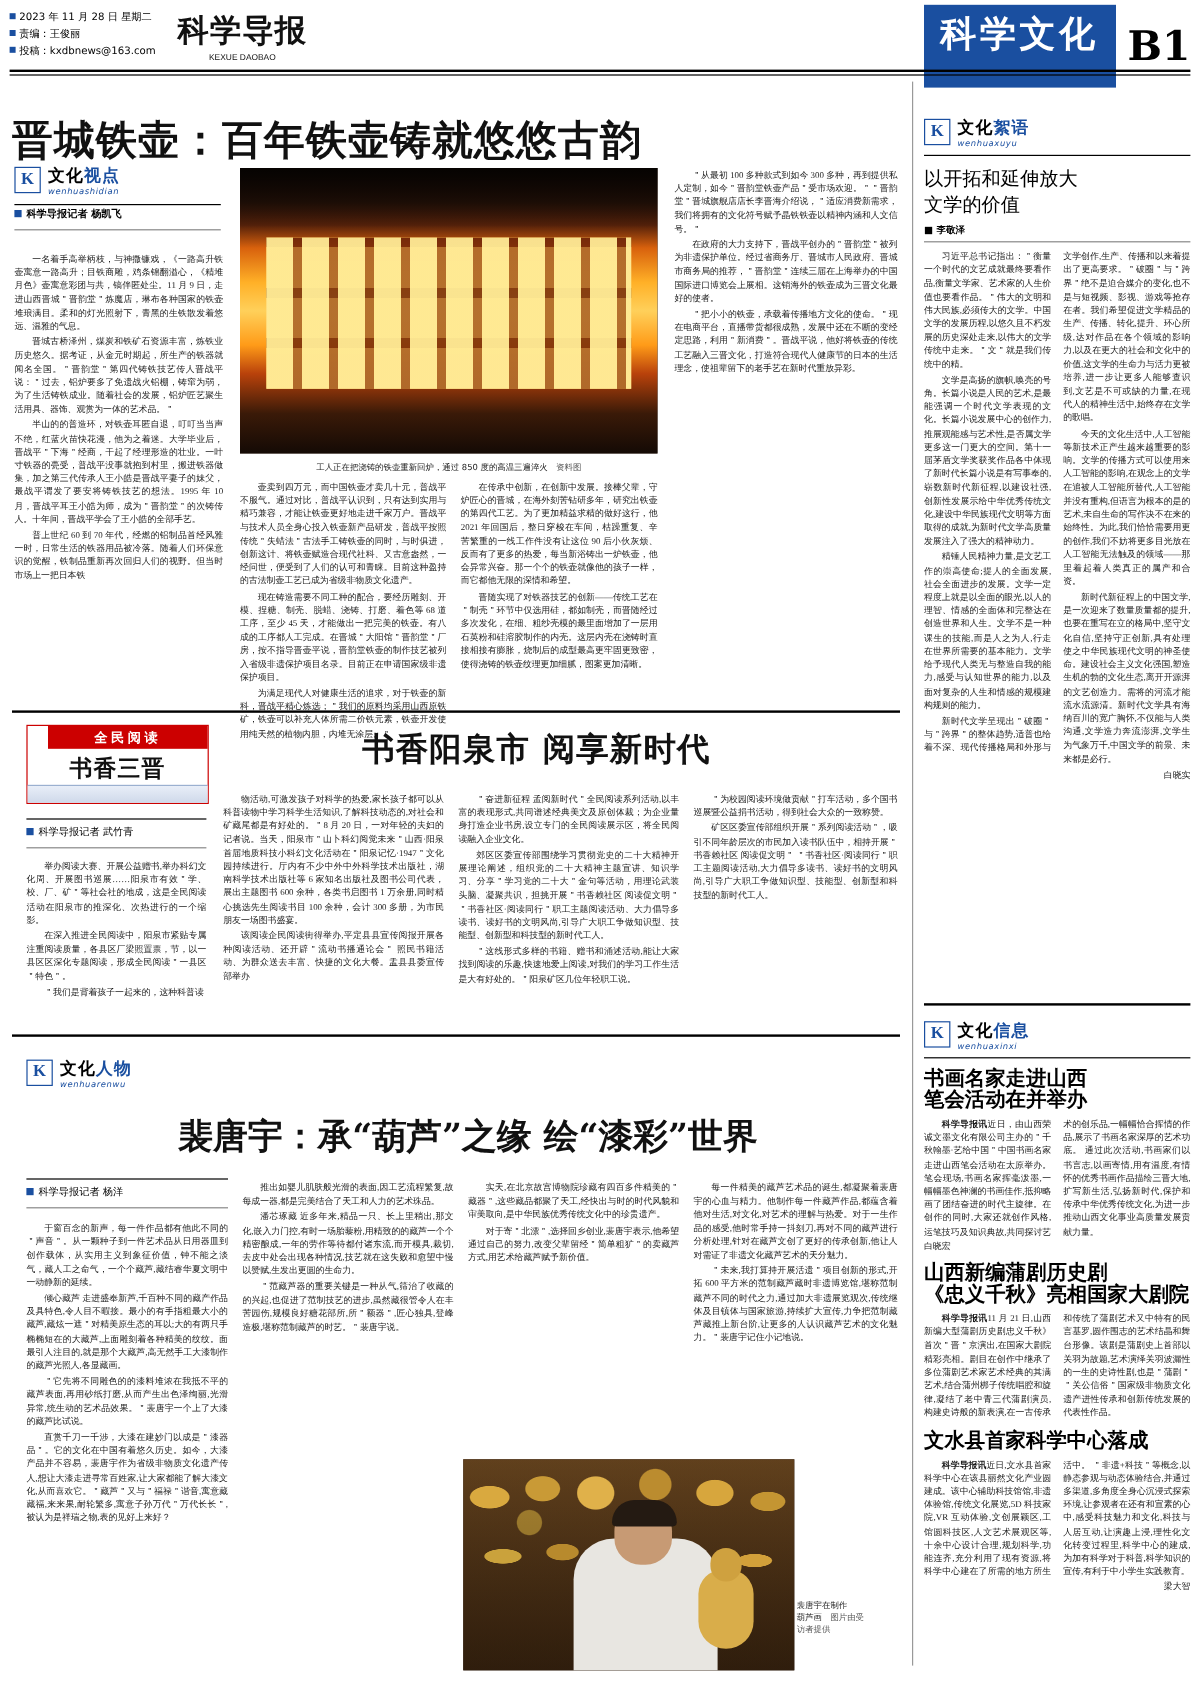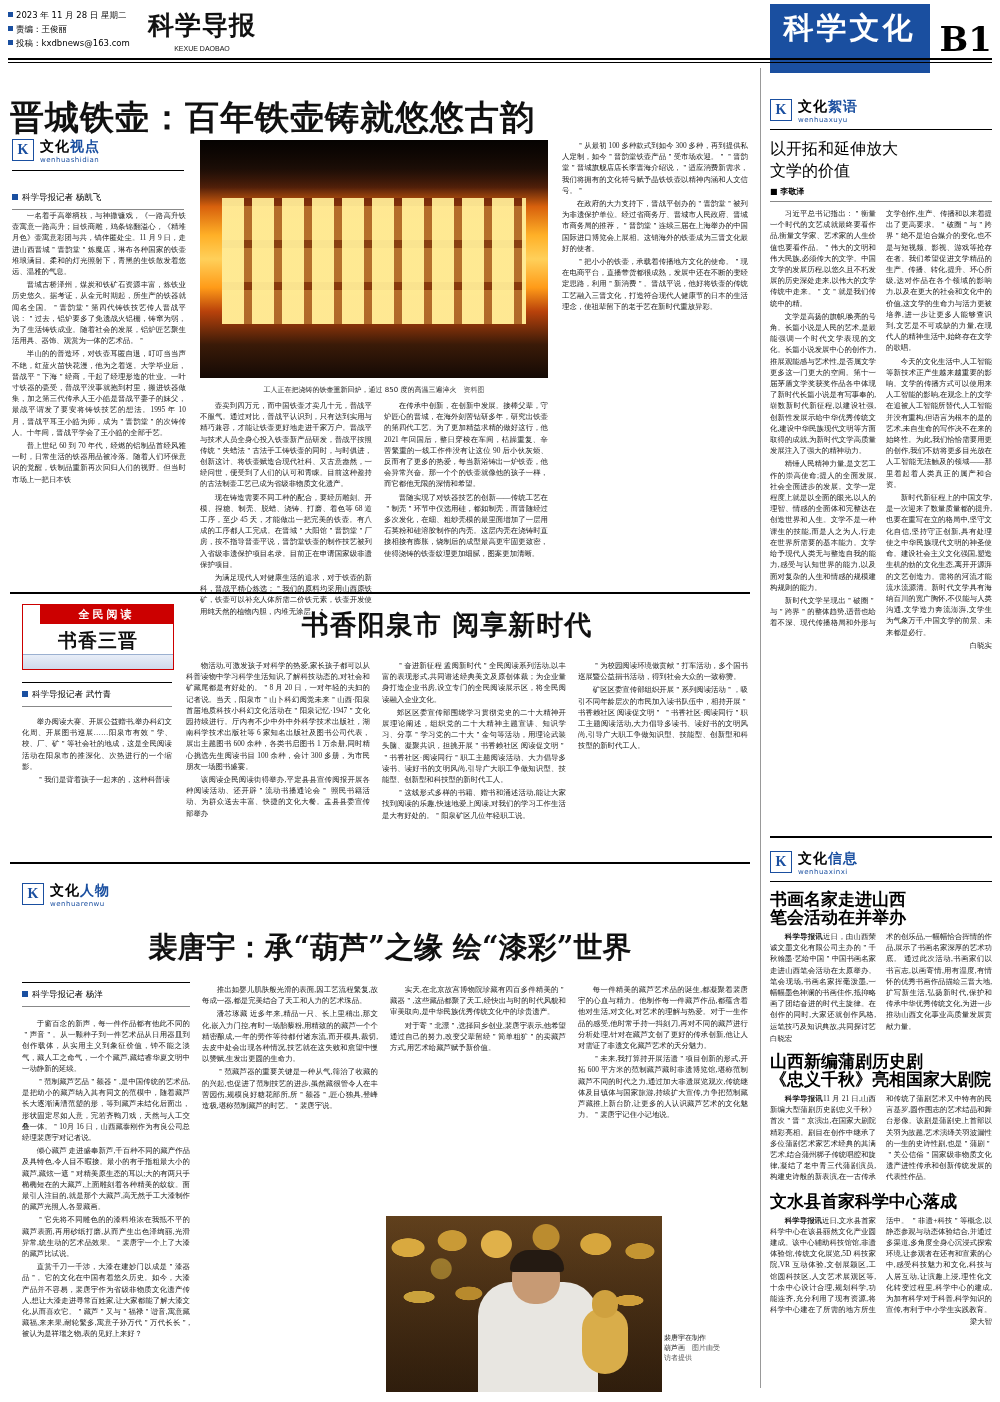--- a/index.html
+++ b/index.html
@@ -21,21 +21,21 @@
 
   
   .col-rule{position:absolute;background:#999;width:1px;}
   .hrule{position:absolute;background:#000;height:1px;}
   .hrule2{position:absolute;background:#000;height:2px;}
 
   .kbadge{display:inline-block;width:20px;height:20px;border:1.6px solid #1a4fa0;color:#1a4fa0;font-weight:bold;font-size:14px;line-height:19px;text-align:center;font-family:"Liberation Serif",serif;}
   .secthead{display:flex;align-items:center;gap:6px;}
   .secthead .cn{font-family:"DejaVu Serif","Liberation Serif",serif;font-size:14px;font-weight:bold;letter-spacing:1px;}
   .secthead .cn .em{color:#1a4fa0;}
-  .secthead .py{font-size:7px;color:#1a4fa0;letter-spacing:.5px;}
+  .secthead .py{font-size:7px;color:#1a4fa0;font-style:italic;letter-spacing:.5px;}
 
   .headline{font-family:"DejaVu Serif","Liberation Serif",serif;font-weight:bold;color:#111;}
   .byline{font-size:8.5px;line-height:13px;}
   .byline .sq{display:inline-block;width:6px;height:6px;background:#1a4fa0;margin-right:4px;}
 
   .body{font-size:7.4px;line-height:11.2px;text-align:justify;color:#1a1a1a;font-family:"Liberation Serif",serif;}
   .body p{margin:0 0 2px 0;text-indent:2em;}
 
   .photo{background:#3b2d25;overflow:hidden;position:relative;}
   .cap{font-size:7px;line-height:10px;text-align:center;color:#222;margin-top:3px;}
@@ -92,21 +92,21 @@
 
   <div style="position:absolute;left:12px;top:136px;width:180px;">
     <div class="secthead">
       <span class="kbadge">K</span>
       <span>
         <span class="cn">文化<span class="em">视点</span></span>
         <div class="py">wenhuashidian</div>
       </span>
     </div>
     <div class="hrule" style="position:relative;width:172px;margin-top:6px;"></div>
-    <div class="byline" style="margin-top:20px;">
+    <div class="byline" style="margin-top:2px;font-weight:bold;">
       <span class="sq"></span><span>科学导报记者 杨凯飞</span>
     </div>
     <div class="hrule" style="position:relative;width:172px;margin-top:5px;background:#888;"></div>
   </div>
 
   <div class="photo" style="position:absolute;left:200px;top:140px;width:348px;height:238px;">
     <div style="position:absolute;inset:0;background:
       linear-gradient(#1b0d06,#2a1409 12%,#55210a 20%,#d8610d 28%,#ffb027 40%,#ffd05a 50%,#ff9b18 62%,#b9420b 72%,#3a1a08 86%,#140a05 100%);"></div>
     <div style="position:absolute;left:22px;top:58px;width:304px;height:126px;
       background:repeating-linear-gradient(90deg, rgba(255,235,150,.95) 0 22px, rgba(120,40,10,.55) 22px 30px),
@@ -153,20 +153,21 @@
   <div style="position:absolute;left:22px;top:682px;width:150px;">
     <div class="hrule" style="position:relative;width:150px;"></div>
     <div class="byline" style="margin-top:5px;">
       <span class="sq"></span><span>科学导报记者 武竹青</span>
     </div>
     <div class="hrule" style="position:relative;width:150px;margin-top:5px;background:#888;"></div>
   </div>
 
   <div class="body" style="position:absolute;left:22px;top:716px;width:150px;">
     <p>举办阅读大赛、开展公益赠书,举办科幻文化周、开展图书巡展……阳泉市有效＂学、校、厂、矿＂等社会社的地成，这是全民阅读活动在阳泉市的推深化、次热进行的一个缩影。</p>
+    <p>在深入推进全民阅读中，阳泉市紧贴专属注重阅读质量，各县区厂梁照置票，节，以一县区区深化专题阅读，形成全民阅读＂一县区＂特色＂。</p>
     <p>＂我们是背着孩子一起来的，这种科普读</p>
   </div>
   <div class="body" style="position:absolute;left:186px;top:660px;width:184px;">
     <p>物活动,可激发孩子对科学的热爱,家长孩子都可以从科普读物中学习科学生活知识,了解科技动态的,对社会和矿藏尾都是有好处的。＂8 月 20 日，一对年轻的夫妇的记者说。当天，阳泉市＂山卜科幻阅觉未来＂山西·阳泉首届地质科技小科幻文化活动在＂阳泉记忆·1947＂文化园持续进行。厅内有不少中外中外科学技术出版社，湖南科学技术出版社等 6 家知名出版社及图书公司代表，展出主题图书 600 余种，各类书启图书 1 万余册,同时精心挑选先生阅读书目 100 余种，会计 300 多册，为市民朋友一场图书盛宴。</p>
     <p>该阅读企民阅读街得举办,平定县县宣传阅报开展各种阅读活动、还开辟＂流动书播通论会＂ 照民书籍活动、为群众送去丰富、快捷的文化大餐。盂县县委宣传部举办</p>
     <p></p>
   </div>
   <div class="body" style="position:absolute;left:382px;top:660px;width:184px;">
     <p>＂奋进新征程 孟阅新时代＂全民阅读系列活动,以丰富的表现形式,共同谱述经典美文及原创体裁；为企业量身打造企业书房,设立专门的全民阅读展示区，将全民阅读融入企业文化。</p>
     <p>郊区区委宣传部围绕学习贯彻党史的二十大精神开展理论阐述，组织党的二十大精神主题宣讲、知识学习、分享＂学习党的二十大＂金句等活动，用理论武装头脑、凝聚共识，担挑开展＂书香赖社区 阅读促文明＂＂书香社区·阅读同行＂职工主题阅读活动、大力倡导多读书、读好书的文明风尚,引导广大职工争做知识型、技能型、创新型和科技型的新时代工人。</p>
@@ -194,21 +195,20 @@
   <div style="position:absolute;left:22px;top:982px;width:168px;">
     <div class="hrule" style="position:relative;width:168px;"></div>
     <div class="byline" style="margin-top:5px;">
       <span class="sq"></span><span>科学导报记者 杨洋</span>
     </div>
     <div class="hrule" style="position:relative;width:168px;margin-top:5px;background:#888;"></div>
   </div>
 
   <div class="body" style="position:absolute;left:22px;top:1018px;width:168px;">
     <p>于窗百念的新声，每一件作品都有他此不同的＂声音＂。从一颗种子到一件艺术品从日用器皿到创作载体，从实用主义到象征价值，钟不能之淡气，藏人工之命气，一个个藏芦,藏结睿华夏文明中一动静新的延续。</p>
-    <p>＂范制藏芦艺品＂额器＂,是中国传统的艺术品,是把幼小的藏芦纳入其有同文的范模中，随着藏芦长大逐渐满漕范塑的形，等到藏芦未结化后面出，形状固定尽如人意，完若齐鸭刀戏，天然与人工交叠一体。＂10月 16 日，山西藏泰刚作为有良公司总经理裴唐宇对记者说。</p>
     <p>倾心藏芦  走进盛奉新芦,千百种不同的藏产作品及具特色,令人目不暇接。最小的有手指粗最大小的藏芦,藏炫一遮＂对精美原生态的耳以;大的有两只手椭椭短在的大藏芦,上面雕刻着各种精美的纹纹。面最引人注目的,就是那个大藏芦,高无然手工大漆制作的藏芦光照人,各显藏画。</p>
     <p>＂它先将不同雕色的的漆料堆浓在我抵不平的藏芦表面,再用砂纸打磨,从而产生出色泽绚丽,光滑异常,统生动的艺术品效果。＂裴唐宇一个上了大漆的藏芦比试说。</p>
     <p>直赏千刀一千涉，大漆在建妙门以成是＂漆器品＂。它的文化在中国有着悠久历史。如今，大漆产品并不容易，裴唐宇作为省级非物质文化遗产传人,想让大漆走进寻常百姓家,让大家都能了解大漆文化,从而喜欢它。＂藏芦＂又与＂福禄＂谐音,寓意藏藏福,来来果,耐轮繁多,寓意子孙万代＂万代长长＂,被认为是祥瑞之物,表的见好上来好？</p>
     <p></p>
   </div>
   <div class="body" style="position:absolute;left:202px;top:984px;width:176px;">
     <p>推出如婴儿肌肤般光滑的表面,因工艺流程繁复,故每成一器,都是完美结合了天工和人力的艺术珠品。</p>
     <p>潘芯琢藏  近多年来,精品一只、长上里稍出,那文化,嵌入力门控,有时一场胎藜粉,用精致的的藏芦一个个精密酿成,一年的劳作等待都付诸东流,而开模具,裁切,去皮中处会出现各种情况,技艺就在这失败和愈望中慢以赞赋,生发出更圆的生命力。</p>
     <p>＂范藏芦器的重要关键是一种从气,筛治了收藏的的兴起,也促进了范制技艺的进步,虽然藏很管令人在丰苦园伤,规模良好糖花部所,所＂额器＂,匠心独具,登峰造极,堪称范制藏芦的时艺。＂裴唐宇说。</p>
   </div>

